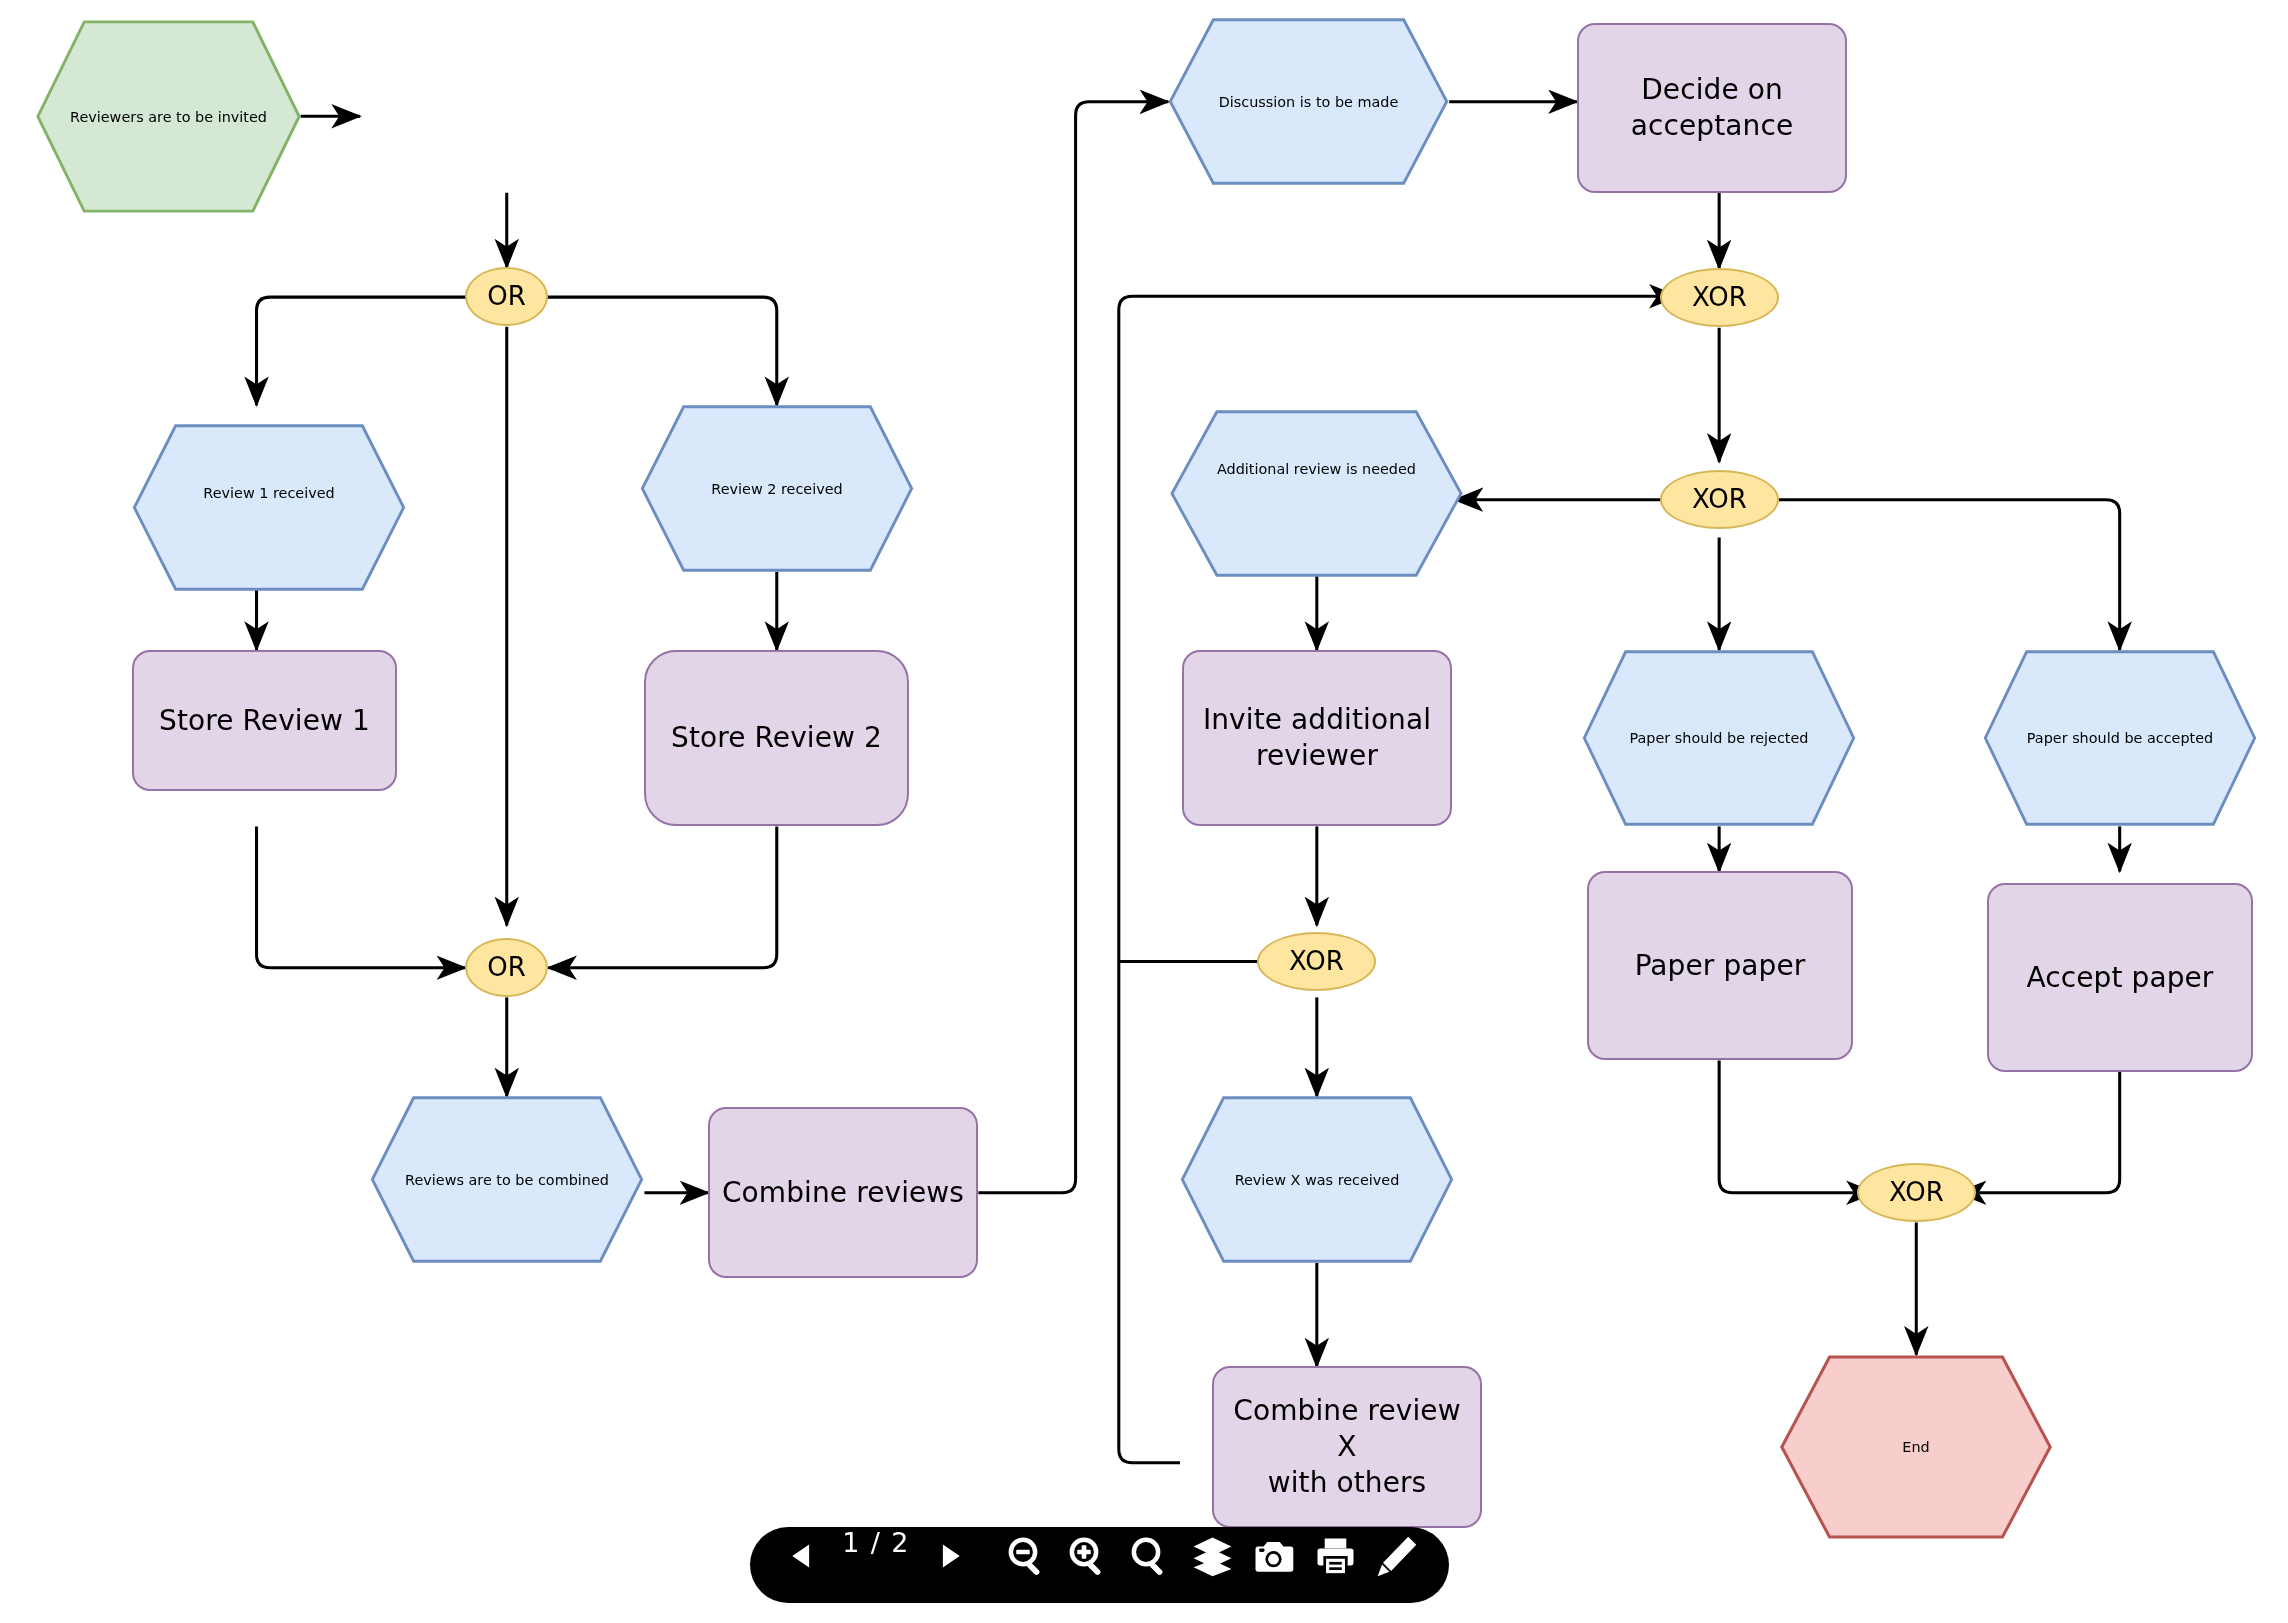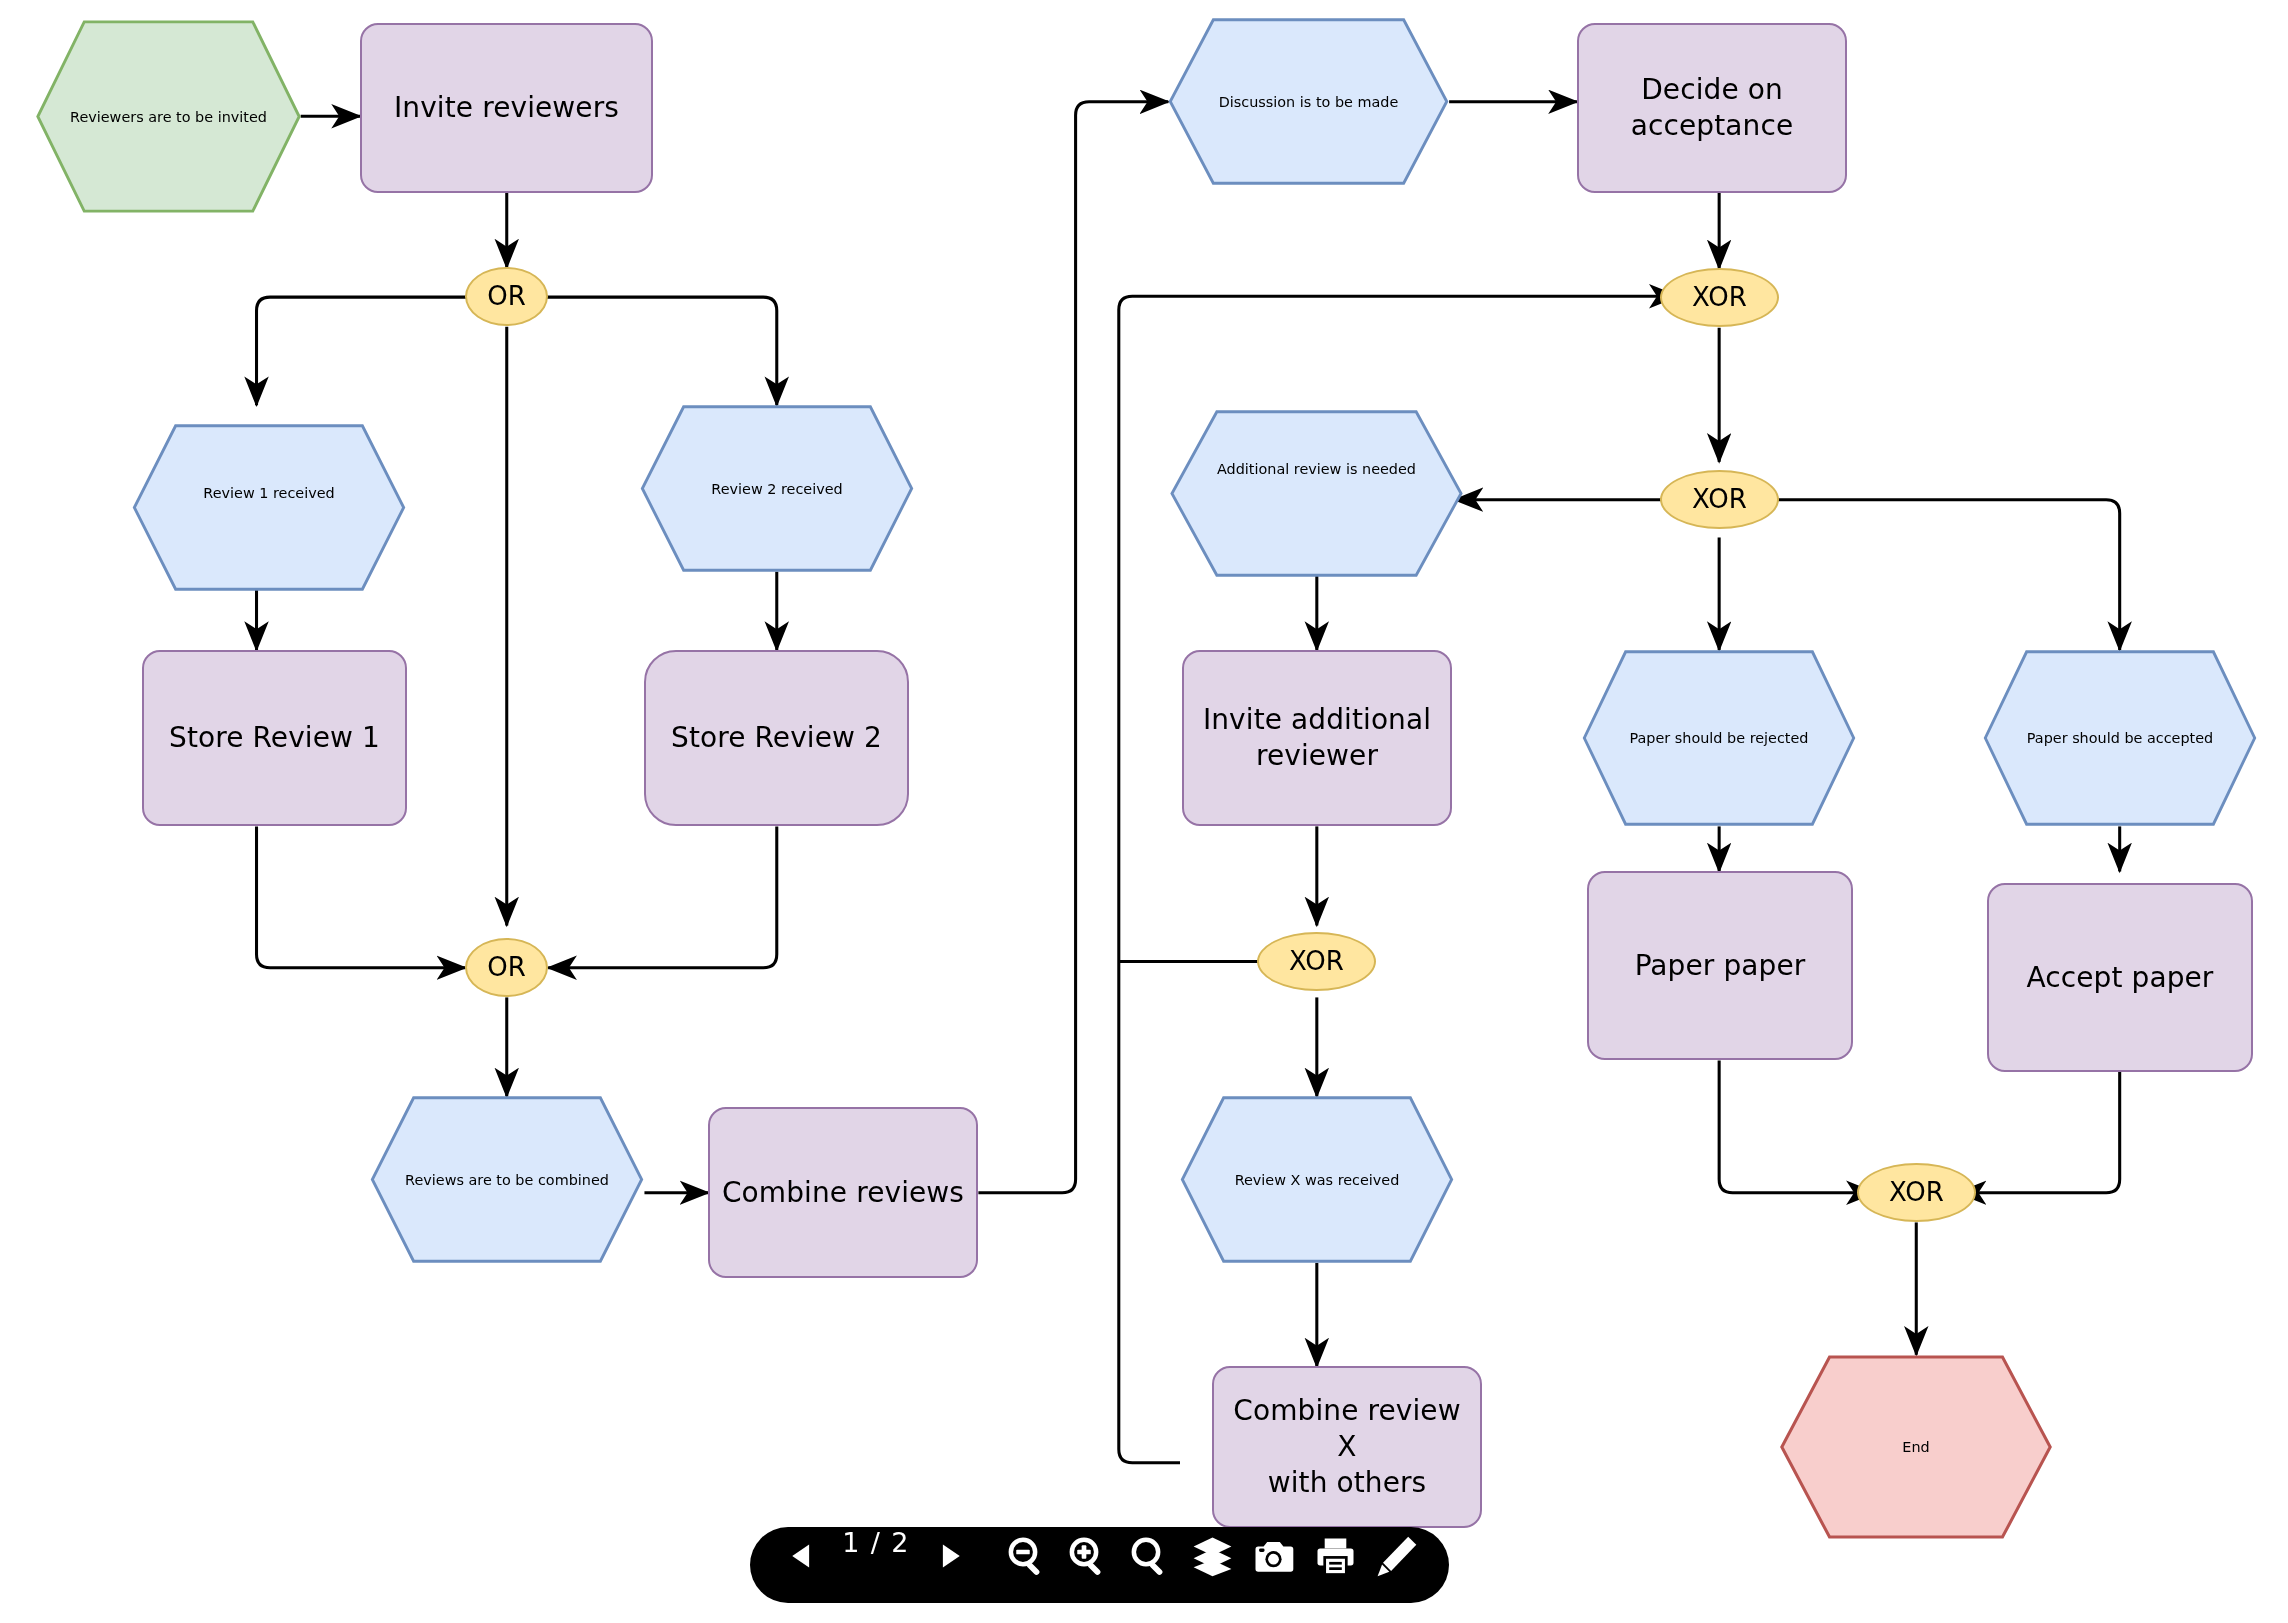--- a/index.html
+++ b/index.html
@@ -128,23 +128,20 @@
   <div class="hexwrap" style="left:36px;top:20px;width:265px;height:193px;">
     <svg width="265" height="193" viewBox="0 0 294 214" xmlns="http://www.w3.org/2000/svg">
       <polygon points="53.5,2 240.5,2 292,107 240.5,212 53.5,212 2,107" fill="#d5e8d4" stroke="#82b366" stroke-width="3.2"></polygon>
     </svg>
     <div class="lbl">
         <span>Reviewers are
 to be invited</span>
       </div>
   </div>
 
-  <div class="node fn" style="left:360px;top:22.5px;width:293px;height:170px;">
-    <div class="lbl">Invite reviewers</div>
-  </div>
 
   <div class="node conn" style="left:465px;top:267px;width:83px;height:59px;">
     <div class="lbl">OR</div>
   </div>
 
   <div class="hexwrap" style="left:132px;top:405px;width:274px;height:138px;margin-top:19px;">
     <svg width="274" height="167" viewBox="0 0 304 186" xmlns="http://www.w3.org/2000/svg">
       <polygon points="48,2 256,2 302,93 256,184 48,184 2,93" fill="#dae8fc" stroke="#6c8ebf" stroke-width="3.2"></polygon>
     </svg>
     <div class="lbl">
@@ -156,21 +153,21 @@
   <div class="hexwrap" style="left:640px;top:405px;width:274px;height:167px;">
     <svg width="274" height="167" viewBox="0 0 304 186" xmlns="http://www.w3.org/2000/svg">
       <polygon points="48,2 256,2 302,93 256,184 48,184 2,93" fill="#dae8fc" stroke="#6c8ebf" stroke-width="3.2"></polygon>
     </svg>
     <div class="lbl">
         <span>Review 2
 received</span>
       </div>
   </div>
 
-  <div class="node fn" style="left:142px;top:650px;width:265px;height:176px;">
+  <div class="node fn" style="left:132px;top:650px;width:265px;height:141px;">
     <div class="lbl">Store Review 1</div>
   </div>
 
   <div class="node fn" style="left:644px;top:650px;width:265px;height:176px;border-radius:32px;">
     <div class="lbl">Store Review 2</div>
   </div>
 
   <div class="node conn" style="left:465px;top:938px;width:83px;height:59px;">
     <div class="lbl">OR</div>
   </div>

